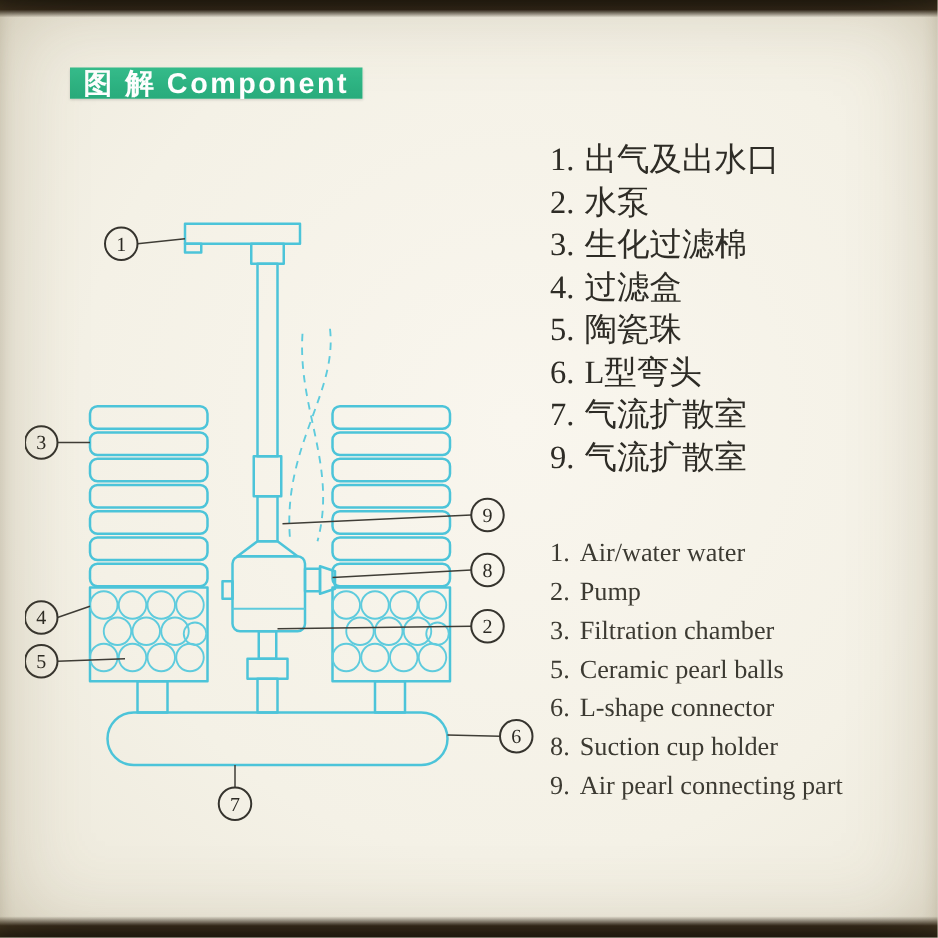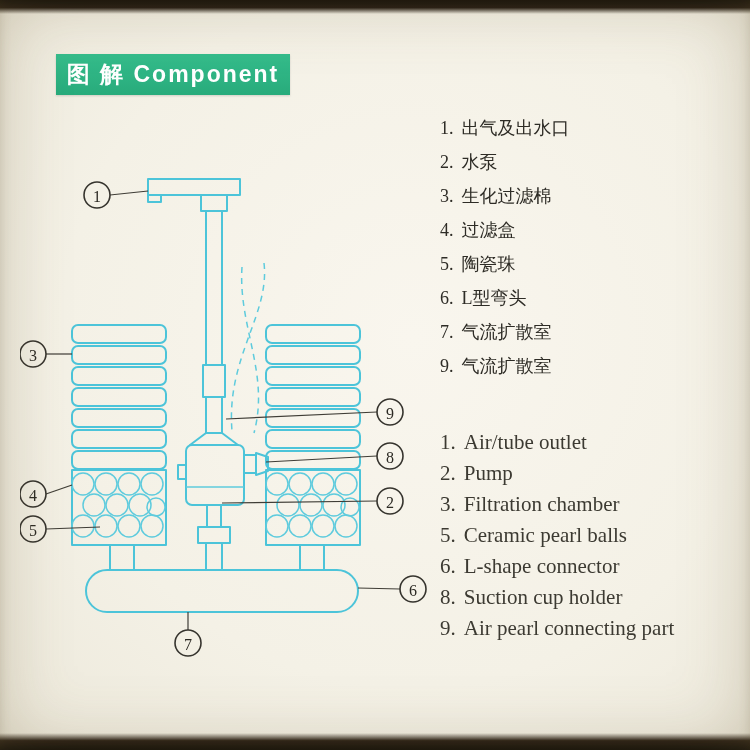--- a/index.html
+++ b/index.html
@@ -16,30 +16,30 @@
   }
   .edge-bottom{
     position:absolute;bottom:0;left:0;right:0;height:17px;
     background:linear-gradient(0deg,#0d0a06 0%,#2a2015 55%,rgba(42,32,21,0) 100%);
   }
   .vignette{
     position:absolute;inset:0;pointer-events:none;
     box-shadow:inset 0 0 70px rgba(110,92,55,.28), inset 0 0 12px rgba(80,65,35,.18);
   }
   .badge{
-    position:absolute;left:56px;top:54px;width:234px;height:41px;
+    position:absolute;left:56px;top:54px;width:234px;height:25px;
     background:linear-gradient(180deg,#35bd8c 0%,#28ab7b 100%);
     color:#fff;display:flex;align-items:center;justify-content:center;
     font-family:"Liberation Sans", sans-serif;font-weight:bold;
     font-size:23px;letter-spacing:2px;
     box-shadow:0 1px 2px rgba(0,0,0,.15);
   }
   .legend{position:absolute;left:440px;margin:0;padding:0;list-style:none;}
   .legend li{white-space:nowrap;}
-  .legend-cn{top:111px;font-size:18px;color:#2e2c26;}
+  .legend-cn{top:111px;font-size:26px;color:#2e2c26;}
   .legend-cn li{height:34px;line-height:34px;}
   .legend-en{top:427px;font-size:21px;color:#3c3a32;}
   .legend-en li{height:31px;line-height:31px;}
   .legend .num{display:inline-block;margin-right:8px;}
   .diagram{position:absolute;left:20px;top:165px;}
   .cy{stroke:#4cc4d9;stroke-width:2;fill:none;stroke-linejoin:round;stroke-linecap:round;}
   .cy-thin{stroke:#5ecbdd;stroke-width:1.5;fill:none;}
   .dash{stroke:#5ecbdd;stroke-width:1.5;fill:none;stroke-dasharray:6 5;}
   .lead{stroke:#3f3d36;stroke-width:1.2;fill:none;}
   .co{stroke:#36342e;stroke-width:1.6;fill:none;}
@@ -61,21 +61,21 @@
   <li><span class="num">2.</span><span>水泵</span></li>
   <li><span class="num">3.</span><span>生化过滤棉</span></li>
   <li><span class="num">4.</span><span>过滤盒</span></li>
   <li><span class="num">5.</span><span>陶瓷珠</span></li>
   <li><span class="num">6.</span><span>L型弯头</span></li>
   <li><span class="num">7.</span><span>气流扩散室</span></li>
   <li><span class="num">9.</span><span>气流扩散室</span></li>
 </ul>
 
 <ul class="legend legend-en">
-  <li><span class="num">1.</span><span>Air/tube outlet</span></li>
+  <li><span class="num">1.</span><span>Air/water water</span></li>
   <li><span class="num">2.</span><span>Pump</span></li>
   <li><span class="num">3.</span><span>Filtration chamber</span></li>
   <li><span class="num">5.</span><span>Ceramic pearl balls</span></li>
   <li><span class="num">6.</span><span>L-shape connector</span></li>
   <li><span class="num">8.</span><span>Suction cup holder</span></li>
   <li><span class="num">9.</span><span>Air pearl connecting part</span></li>
 </ul>
 
 <svg class="diagram" width="420" height="510" viewBox="0 0 420 510">
 

